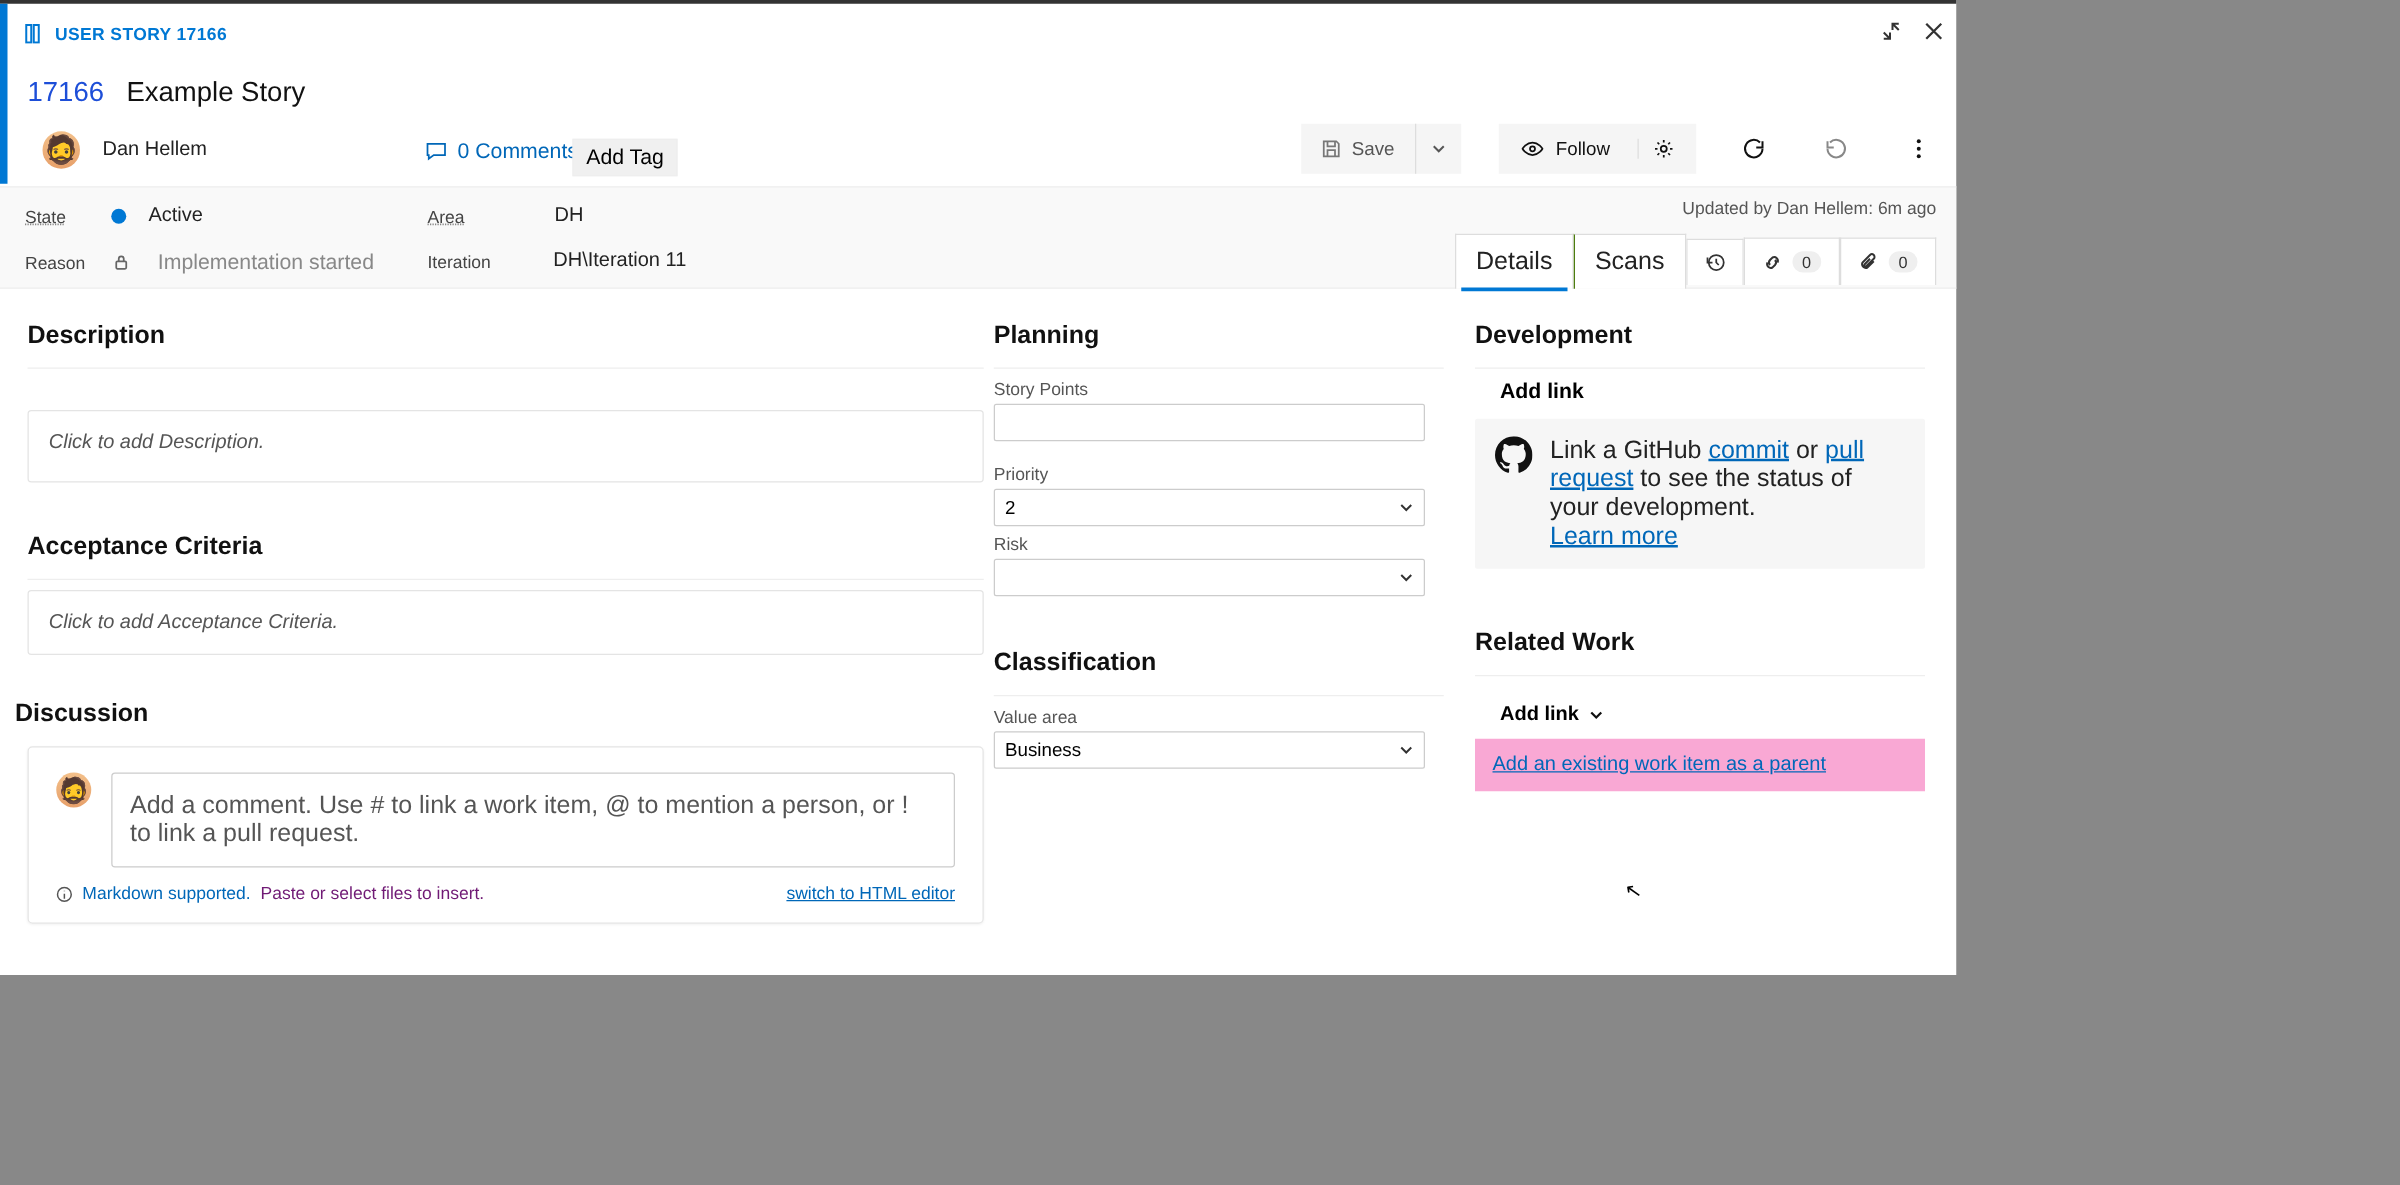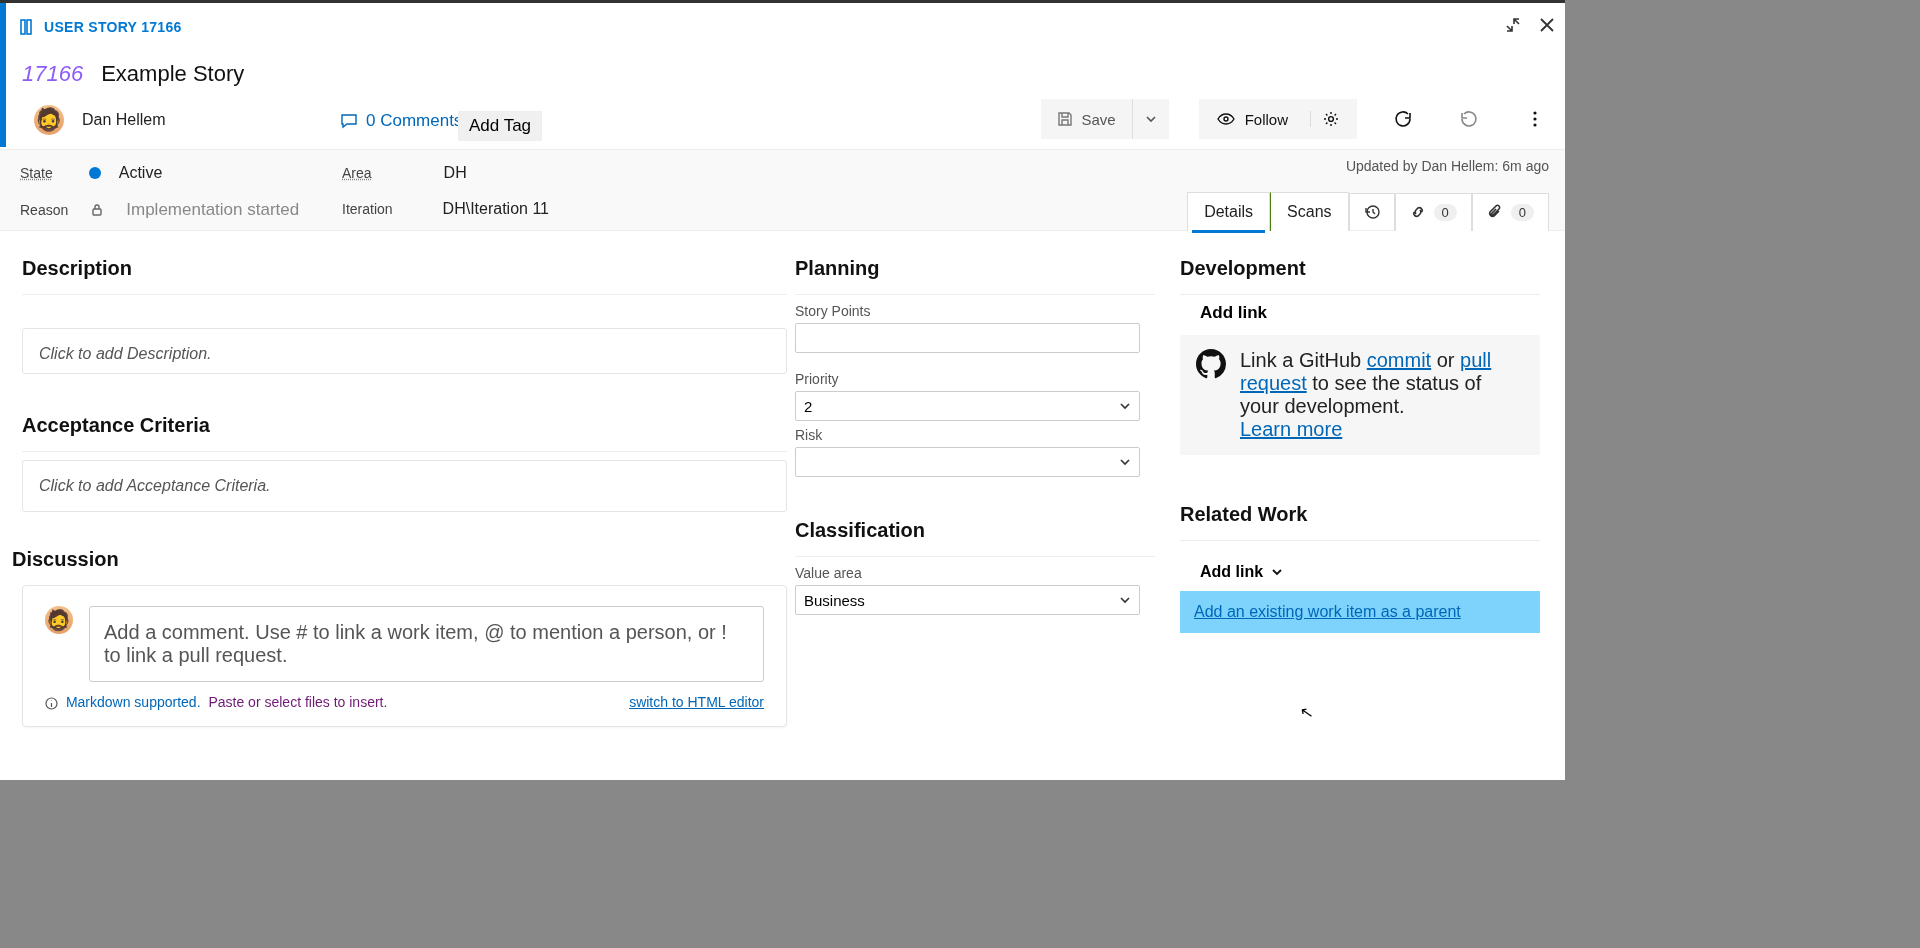--- a/index.html
+++ b/index.html
@@ -5,21 +5,21 @@
   * { box-sizing: border-box; font-family: "Segoe UI", -apple-system, Arial, sans-serif; }
   html,body{margin:0;padding:0;width:1920px;height:948px;background:#888;}
   .window{position:absolute;left:0;top:0;width:1565px;height:780px;background:#fff;border-top:3px solid #333;}
   .blue-bar{position:absolute;left:0;top:0;width:6px;height:144px;background:#0078d4;}
   .hdr1{position:absolute;left:20px;top:16px;display:flex;align-items:center;gap:8px;}
   .book-ico{color:#0078d4;font-size:17px;}
   .hdr1 .t{color:#0078d4;font-weight:600;font-size:14px;letter-spacing:.3px;}
   .win-ctrl{position:absolute;right:10px;top:14px;display:flex;gap:18px;align-items:center;}
   .win-ctrl svg{stroke:#333;}
   .title-row{position:absolute;left:22px;top:58px;font-size:22px;font-weight:400;display:flex;align-items:center;gap:18px;}
-  .title-row .id{color:#8b5cf6;font-style:italic;}
+  .title-row .id{color:#1d4ed8;}
   .title-row .name{color:#111;}
   .meta-row{position:absolute;left:34px;top:102px;display:flex;align-items:center;gap:18px;}
   .avatar{width:30px;height:30px;border-radius:50%;display:flex;align-items:center;justify-content:center;font-size:22px;background:linear-gradient(#f3c08a,#e7a06a);}
   .assignee{font-size:16px;color:#222;}
   .comments{position:absolute;left:340px;top:108px;display:flex;align-items:center;gap:8px;color:#0067b8;font-size:17px;}
   .addtag{position:absolute;left:458px;top:108px;background:#f0f0f0;padding:4px 10px;font-size:17px;cursor:pointer;border:1px solid #eee;}
   .actions{position:absolute;right:10px;top:96px;display:flex;gap:16px;}
   .btn-group{display:flex;}
   .btn{height:40px;display:flex;align-items:center;justify-content:center;gap:8px;padding:0 16px;background:#f5f5f5;color:#555;font-size:15px;cursor:not-allowed;}
   .btn.caret{padding:0 12px;border-left:1px solid #ddd;}
@@ -28,21 +28,21 @@
   .icbtn{width:40px;height:40px;display:flex;align-items:center;justify-content:center;margin-left:10px;cursor:pointer;}
   .band{position:absolute;left:0;top:146px;right:0;height:82px;background:#f9f9f9;border-top:1px solid #eee;border-bottom:1px solid #eee;}
   .band .row{position:absolute;display:flex;align-items:center;}
   .lbl{font-size:14px;color:#444;text-decoration:underline dotted #888;}
   .lblp{font-size:14px;color:#444;}
   .dot{width:12px;height:12px;border-radius:50%;background:#0078d4;display:inline-block;}
   .val{font-size:16px;color:#222;}
   .valg{font-size:17px;color:#888;}
   .updated{position:absolute;right:16px;top:8px;font-size:14px;color:#555;}
   .tabs{position:absolute;right:16px;bottom:-1px;display:flex;align-items:center;}
-  .tab{padding:10px 16px;font-size:16px;color:#222;border:1px solid #ddd;border-bottom:none;position:relative;background:#fff;cursor:pointer;}
+  .tab{padding:10px 16px;font-size:20px;color:#222;border:1px solid #ddd;border-bottom:none;position:relative;background:#fff;cursor:pointer;}
   .tab.active::after{content:"";position:absolute;left:4px;right:4px;bottom:-2px;height:3px;background:#0078d4;}
   .tab + .tab{border-left:1px solid #4d7c0f;}
   .tabicon{padding:10px 14px;border:1px solid #ddd;border-left:1px solid #ddd;border-bottom:none;display:flex;align-items:center;gap:8px;background:#fff;cursor:pointer;}
   .pill{background:#efefef;border-radius:10px;padding:1px 8px;font-size:13px;color:#333;}
   .body{position:absolute;left:0;top:230px;right:0;bottom:0;}
   .col{position:absolute;top:24px;}
   .col.left{left:22px;width:765px;}
   .col.mid{left:795px;width:360px;}
   .col.right{left:1180px;width:360px;}
   .h{font-size:20px;font-weight:600;color:#111;margin:0 0 14px 0;}
@@ -53,21 +53,21 @@
   .sel{width:345px;height:30px;border:1px solid #ccc;border-radius:2px;padding:4px 8px;font-size:15px;display:flex;align-items:center;justify-content:space-between;cursor:pointer;}
   .discussion{margin-top:36px;}
   .disc-box{border:1px solid #e4e4e4;border-radius:4px;padding:20px 22px 16px 22px;box-shadow:0 1px 2px rgba(0,0,0,.05);}
   .disc-top{display:flex;gap:16px;align-items:flex-start;}
   .cbox{flex:1;border:1px solid #ccc;border-radius:3px;padding:14px;color:#555;font-size:20px;min-height:30px;}
   .disc-foot{display:flex;justify-content:space-between;align-items:center;margin-top:12px;font-size:14px;}
   .link{color:#0067b8;text-decoration:underline;cursor:pointer;}
   .dev-card{background:#f6f6f6;padding:14px 16px;border-radius:2px;display:flex;gap:14px;align-items:flex-start;font-size:20px;color:#222;}
   .gh{width:30px;height:30px;}
   .addlink-dd{display:inline-flex;align-items:center;gap:8px;font-size:16px;font-weight:600;margin:14px 0 10px 20px;cursor:pointer;}
-  .parent-card{background:#7dd3fc;padding:12px 14px;}
+  .parent-card{background:#f9a8d4;padding:12px 14px;}
   svg{display:block;}
   .caret-ico{width:12px;height:12px;}
   .lock-ico{width:14px;height:14px;stroke:#666;fill:none;stroke-width:1.4;}
   .cursor{position:absolute;left:1300px;top:700px;font-size:16px;color:#000;transform:rotate(-10deg);pointer-events:none;}
 </style>
 </head>
 <body>
 
 <div class="window">
   <div class="blue-bar"></div>
@@ -213,21 +213,21 @@
           </svg>
         <span class="pill">0</span>
       </div>
     </div>
   </div>
 
   <div class="body">
     <div class="col left">
       <div class="h">Description</div>
       <div class="hr"></div>
-      <div class="pholder" style="height:46px;margin-top:33px;">Click to add Description.</div>
+      <div class="pholder" style="height:58px;margin-top:33px;">Click to add Description.</div>
 
       <div class="h" style="margin-top:40px;">Acceptance Criteria</div>
       <div class="hr"></div>
       <div class="pholder">Click to add Acceptance Criteria.</div>
 
       <div class="discussion">
         <div class="h" style="margin-left:-10px;">Discussion</div>
         <div class="disc-box">
           <div class="disc-top">
             <span class="avatar" style="width:28px;height:28px;font-size:20px;">🧔</span>

